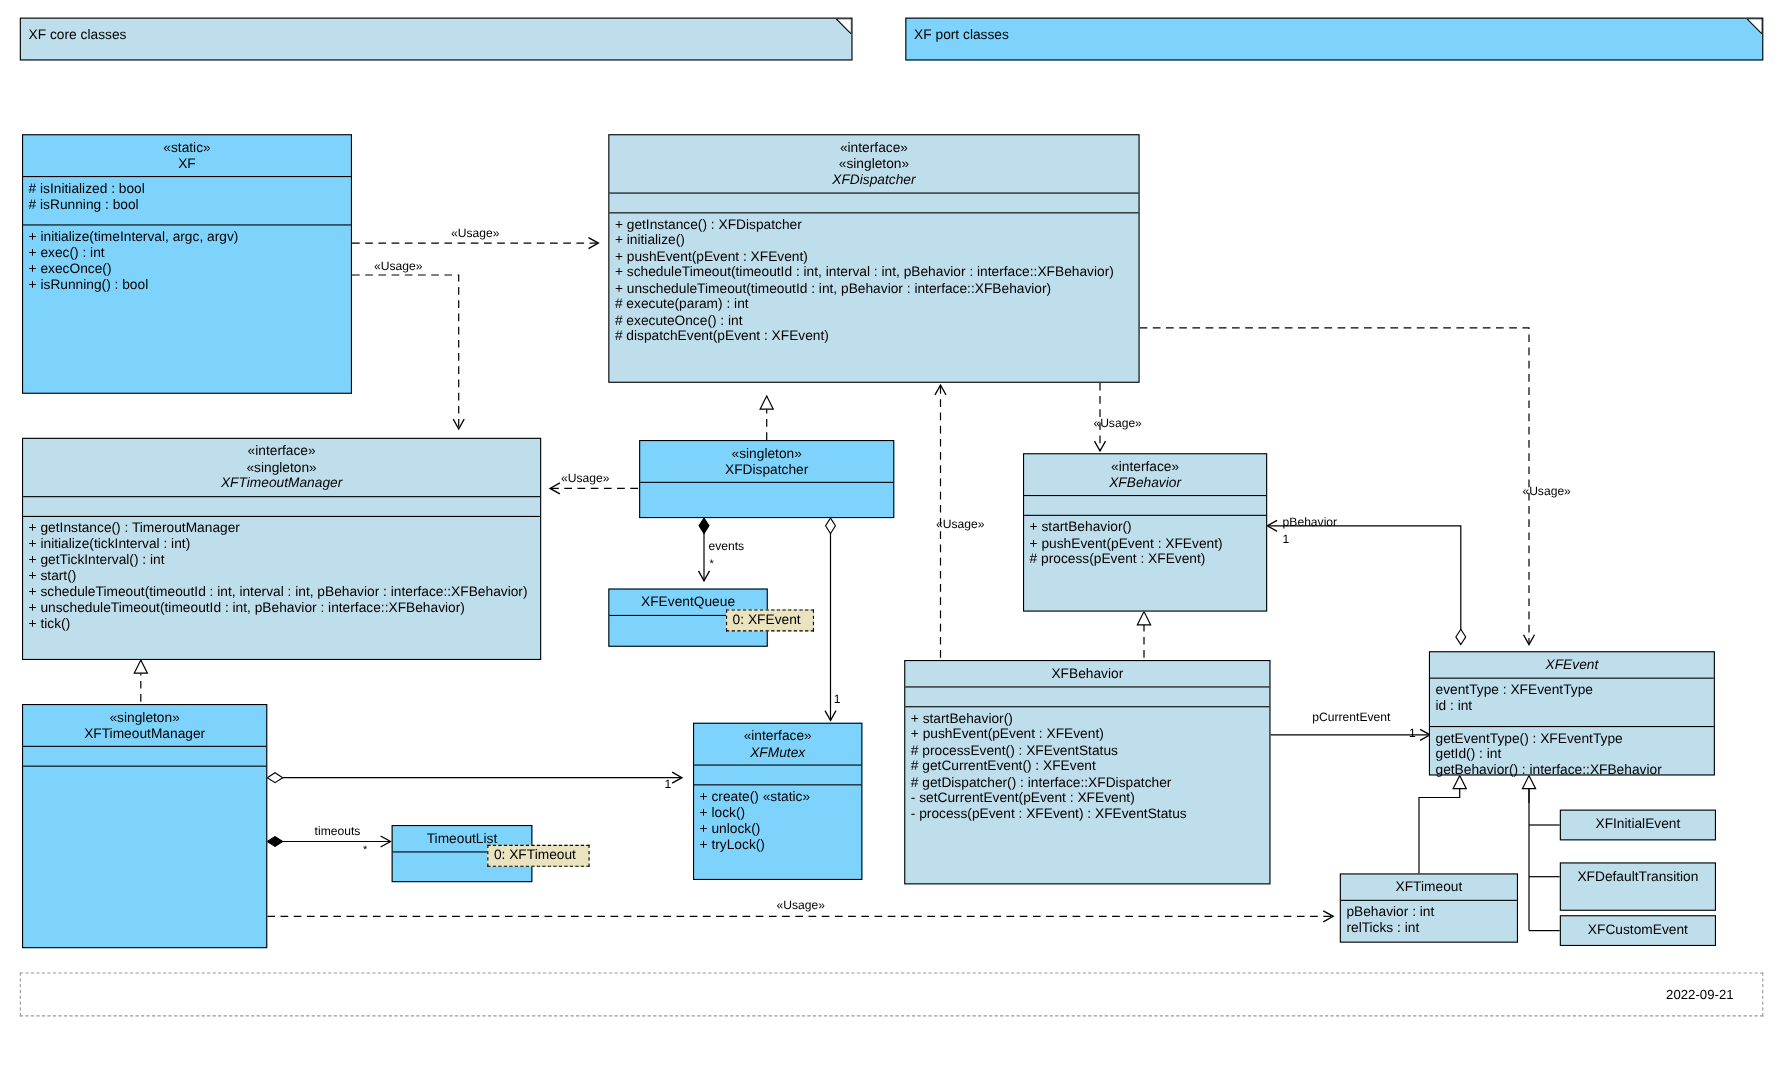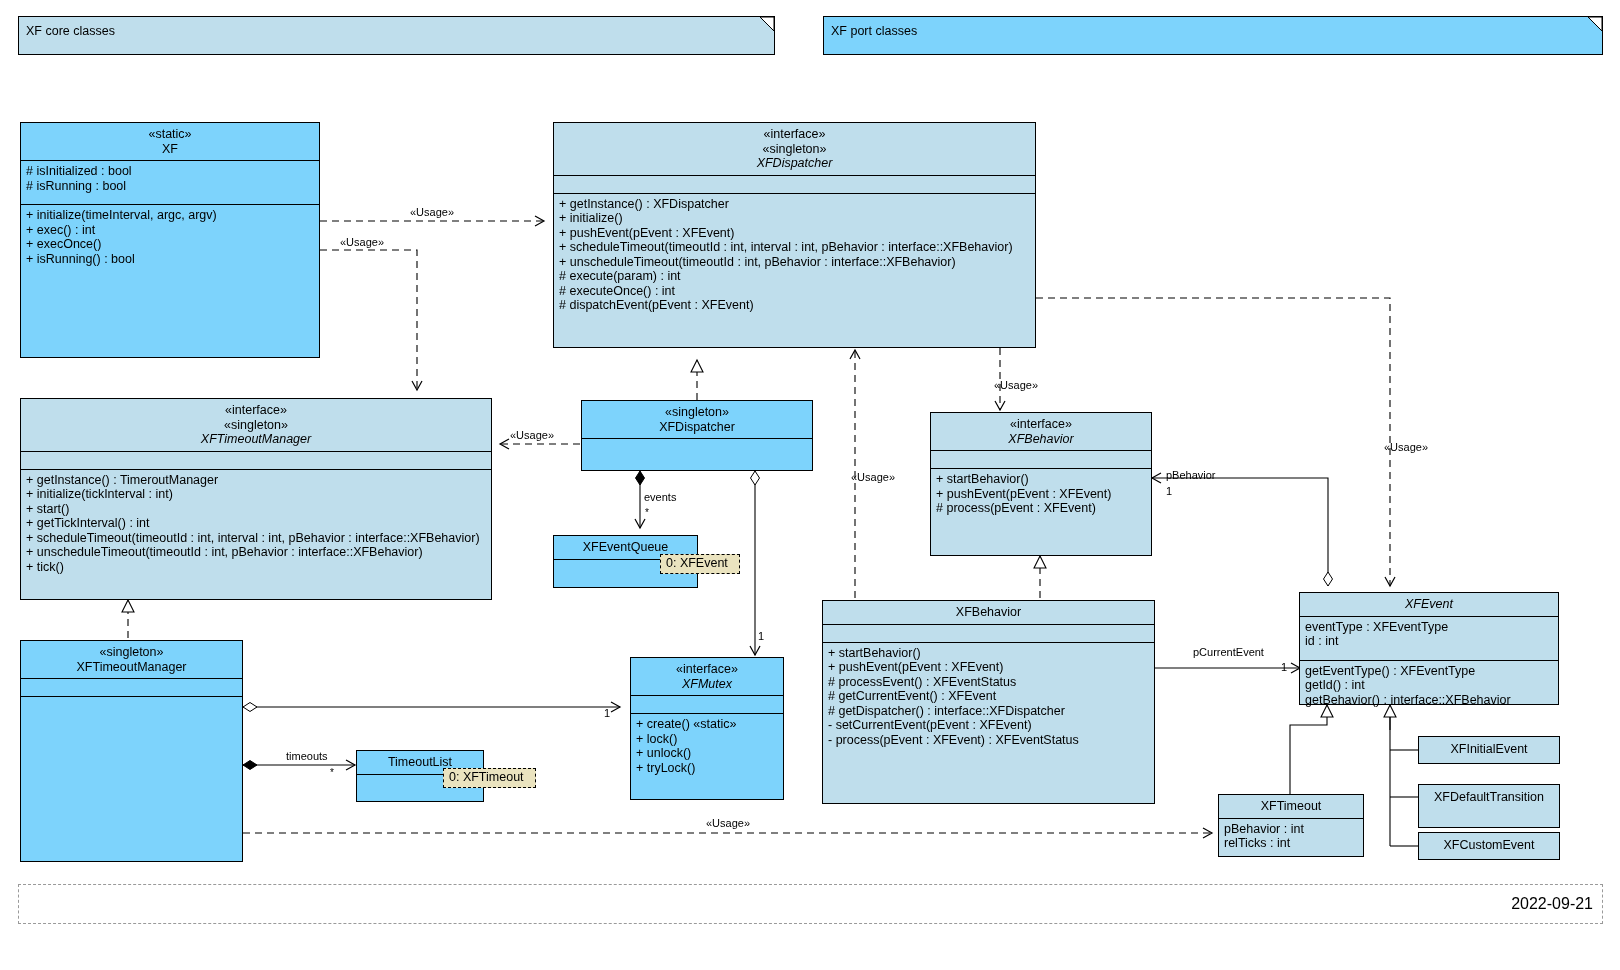--- a/index.html
+++ b/index.html
@@ -88,23 +88,23 @@
 
   
   .footer {
     position: absolute;
     border: 1px dashed #9a9a9a;
     box-sizing: border-box;
     background: #ffffff;
   }
   .footer .date {
     position: absolute;
-    right: 9px; top: 50%;
+    right: 26px; top: 50%;
     transform: translateY(-50%);
-    font-size: 16px;
+    font-size: 12px;
   }
 </style>
 </head>
 <body>
 
 <div id="canvas">
 
   <svg class="edges" viewBox="0 0 1620 970">
     <defs>
       <marker id="openArrow" markerWidth="14" markerHeight="14" refX="11" refY="6" orient="auto" markerUnits="userSpaceOnUse">
@@ -218,22 +218,22 @@
   <div class="cls blue" style="left:20px; top:398px; width:472px; height:202px;">
     <div class="hdr">
       <span class="stereo">«interface»</span>
       <span class="stereo">«singleton»</span>
       <span class="nm italic">XFTimeoutManager</span>
     </div>
     <div class="attrs empty"></div>
     <div class="ops">
       <div class="row">+ getInstance() : TimeroutManager</div>
       <div class="row">+ initialize(tickInterval : int)</div>
+      <div class="row">+ getTickInterval() : int</div>
       <div class="row">+ start()</div>
-      <div class="row">+ getTickInterval() : int</div>
       <div class="row">+ scheduleTimeout(timeoutId : int, interval : int, pBehavior : interface::XFBehavior)</div>
       <div class="row">+ unscheduleTimeout(timeoutId : int, pBehavior : interface::XFBehavior)</div>
       <div class="row">+ tick()</div>
     </div>
   </div>
 
   <div class="cls beige" style="left:581px; top:400px; width:232px; height:71px;">
     <div class="hdr">
       <span class="stereo">«singleton»</span>
       <span class="nm">XFDispatcher</span>
@@ -323,21 +323,21 @@
       <div class="row">eventType : XFEventType</div>
       <div class="row">id : int</div>
     </div>
     <div class="ops">
       <div class="row">getEventType() : XFEventType</div>
       <div class="row">getId() : int</div>
       <div class="row">getBehavior() : interface::XFBehavior</div>
     </div>
   </div>
 
-  <div class="cls blue" style="left:1218px; top:794px; width:146px; height:63px;">
+  <div class="cls blue" style="left:1218px; top:794px; width:162px; height:63px;">
     <div class="hdr">
       <span class="nm">XFTimeout</span>
     </div>
     <div class="attrs" style="border-bottom:none;">
       <div class="row">pBehavior : int</div>
       <div class="row">relTicks : int</div>
     </div>
   </div>
 
   <div class="cls blue" style="left:1418px; top:736px; width:142px; height:28px;">

